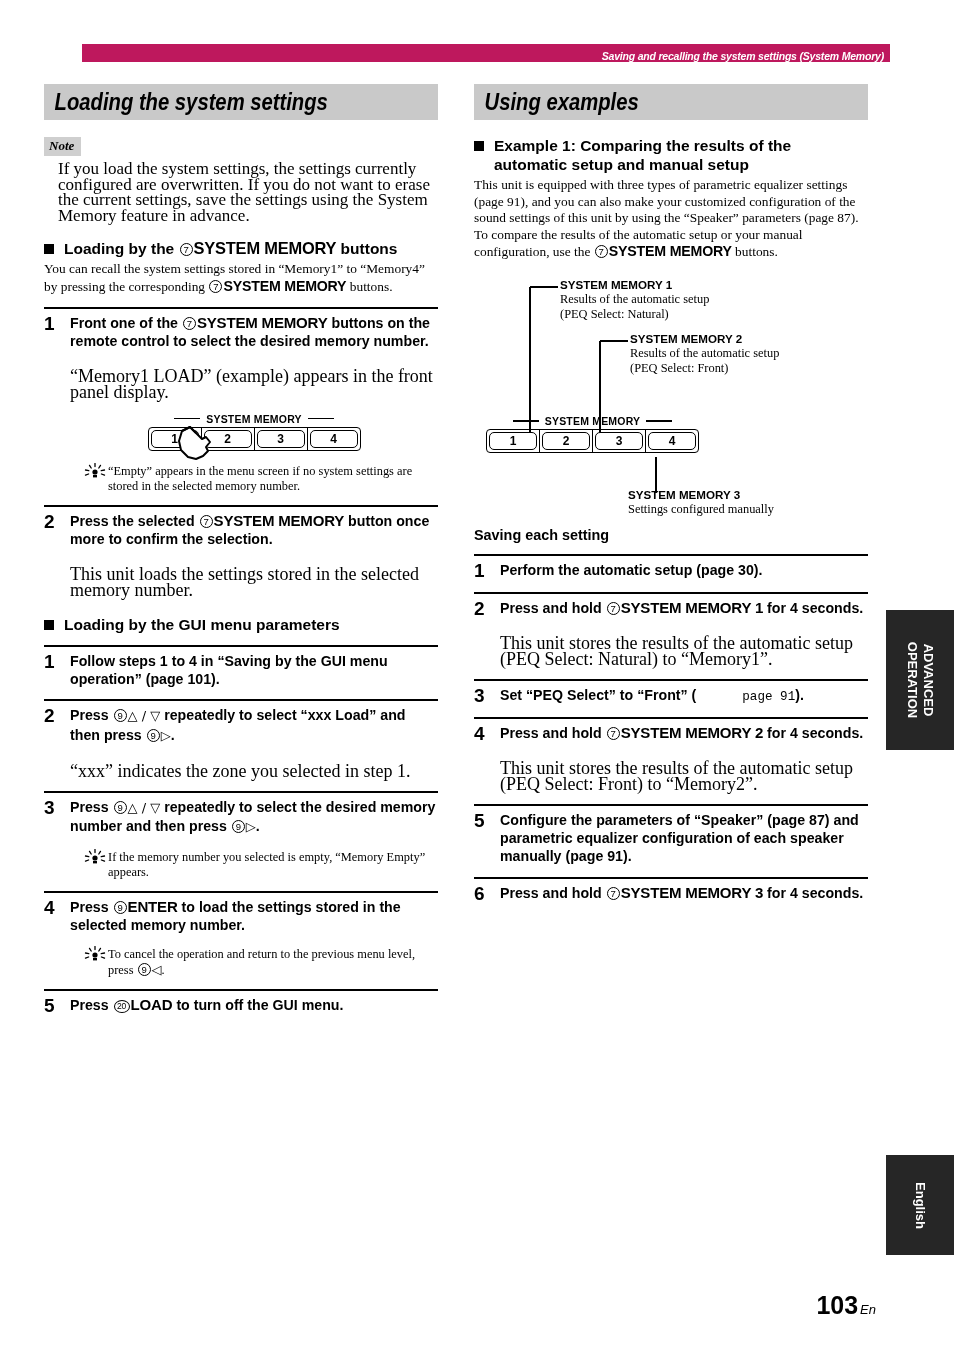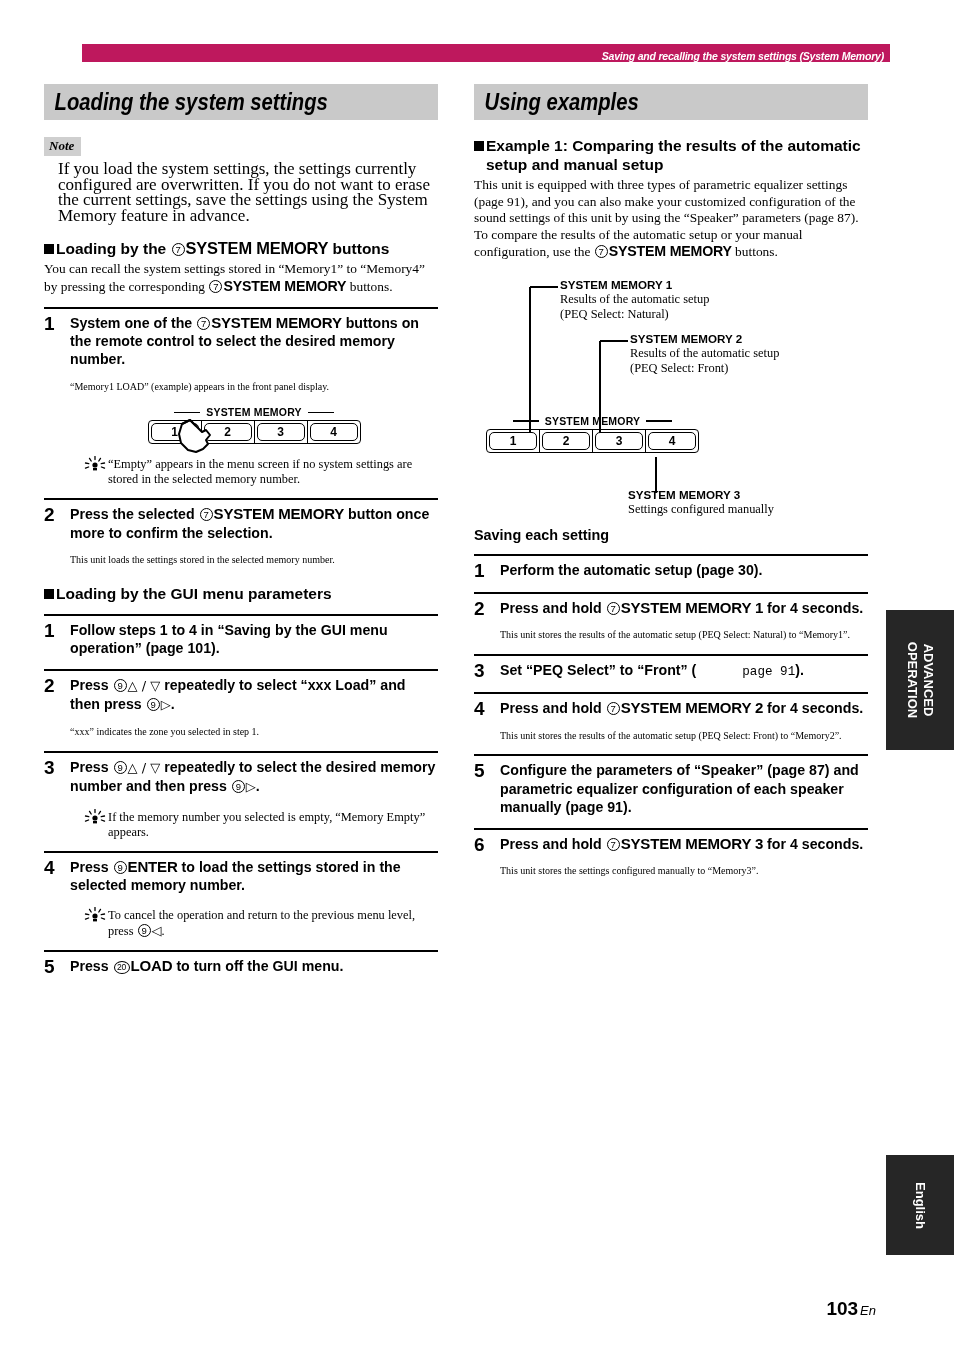--- a/index.html
+++ b/index.html
@@ -46,21 +46,21 @@
   .note-label {
     display:inline-block; background:#cfcfcf;
     font-family:"Liberation Serif", serif; font-style:italic;
     font-weight:bold; font-size:13px; padding:1px 7px 2px 5px;
     margin-bottom:5px;
   }
   .note-body { font-size:17px; line-height:15.6px; padding-left:14px; }
 
   
   .sqhead {
-    display:flex; gap:2px; align-items:flex-start;
+    display:flex; gap:10px; align-items:flex-start;
     font-family:"Liberation Sans", sans-serif;
     font-weight:bold; font-size:15.5px; line-height:19px;
     margin-top:16px; margin-bottom:3px;
   }
   .sqhead .sq { width:10px; height:10px; background:#000; flex:none; margin-top:5px; }
   .sqhead .txt { flex:1; }
 
   
   .para { font-size:13.4px; line-height:16.6px; }
 
@@ -69,21 +69,21 @@
   .step-row { display:flex; gap:8px; align-items:flex-start; }
   .step-num {
     font-family:"Liberation Sans", sans-serif; font-weight:bold;
     font-size:19px; line-height:20px; width:18px; flex:none;
   }
   .step-txt { flex:1; }
   .step-title {
     font-family:"Liberation Sans", sans-serif; font-weight:bold;
     font-size:14.2px; line-height:18.4px;
   }
-  .step-sub { font-size:10px; line-height:15.6px; margin-top:10px; }
+  .step-sub { font-size:18px; line-height:15.6px; margin-top:19px; }
   .bb { font-family:"Liberation Sans", sans-serif; font-weight:bold; font-size:1.06em; letter-spacing:-0.2px; }
   .reg { font-family:Liberation Mono, monospace; font-weight:normal;margin-left:46px; }
 
   
   .cn {
     display:inline-block; border:1.3px solid #000; border-radius:50%;
     width:13px; height:13px; line-height:11px; text-align:center;
     font-family:"Liberation Sans", sans-serif; font-weight:normal;
     font-size:9.5px; vertical-align:1px; margin:0 1px;
   }
@@ -144,21 +144,21 @@
   .tab .rot { transform: rotate(90deg); white-space:nowrap; }
   .tab-adv { right:0; top:610px; width:68px; height:140px; font-size:13px; }
   .tab-adv .rot { line-height:16px; }
   .tab-eng { right:0; top:1155px; width:68px; height:100px; font-size:13px; }
 
   
   .folio {
     position:absolute; right:78px; bottom:28px;
     font-family:"Liberation Sans", sans-serif;
   }
-  .folio .num { font-weight:bold; font-size:19px; }
+  .folio .num { font-weight:bold; font-size:25px; }
   .folio .en { font-style:italic; font-size:13px; margin-left:2px; }
 </style>
 </head>
 <body>
 
 <div class="runhead">
   <span>Saving and recalling the system settings (System Memory)</span>
 </div>
 
 <div class="col col-left">
@@ -176,21 +176,21 @@
     <span class="sq"></span>
     <span class="txt"><span>Loading by the </span><span class="cn">7</span><span class="bb">SYSTEM MEMORY</span><span> buttons</span></span>
   </div>
 
   <div class="para"><span>You can recall the system settings stored in “Memory1” to “Memory4” by pressing the corresponding </span><span class="cn">7</span><span class="bb">SYSTEM MEMORY</span><span> buttons.</span></div>
 
   <div class="step">
     <div class="step-row">
       <div class="step-num">1</div>
       <div class="step-txt">
-        <div class="step-title"><span>System one of the </span><span class="cn">7</span><span class="bb">SYSTEM MEMORY</span><span> buttons on the remote control to select the desired memory number.</span></div>
+        <div class="step-title"><span>Front one of the </span><span class="cn">7</span><span class="bb">SYSTEM MEMORY</span><span> buttons on the remote control to select the desired memory number.</span></div>
         <div class="step-sub">“Memory1 LOAD” (example) appears in the front panel display.</div>
 
         <div class="btnfig">
           <div class="btnfig-inner">
             <div class="sm-cap">
               <span class="rule"></span>
               <span>SYSTEM MEMORY</span>
               <span class="rule"></span>
             </div>
             <div class="sm-row">
@@ -441,21 +441,20 @@
         <div class="step-title">Configure the parameters of “Speaker” (page 87) and parametric equalizer configuration of each speaker manually (page 91).</div>
       </div>
     </div>
   </div>
 
   <div class="step">
     <div class="step-row">
       <div class="step-num">6</div>
       <div class="step-txt">
         <div class="step-title"><span>Press and hold </span><span class="cn">7</span><span class="bb">SYSTEM MEMORY 3</span><span> for 4 seconds.</span></div>
-        <div class="step-sub">This unit stores the settings configured manually to “Memory3”.</div>
       </div>
     </div>
   </div>
 
 </div>
 
 <div class="tab tab-adv">
   <div class="rot">
     <div>ADVANCED</div>
     <div>OPERATION</div>

